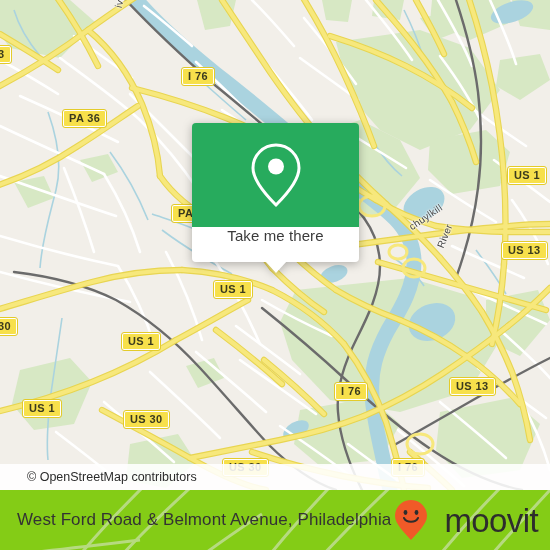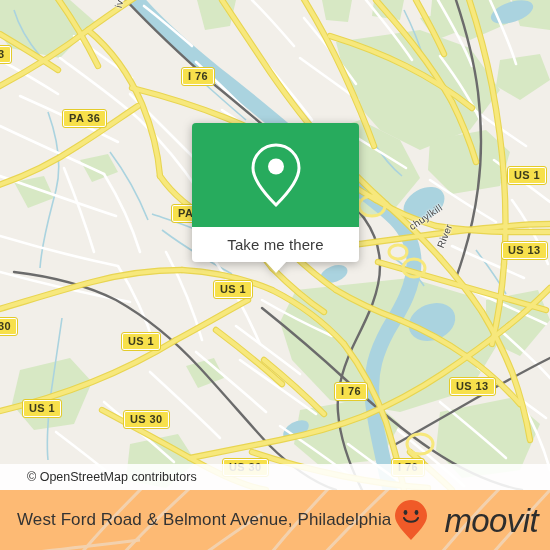--- a/index.html
+++ b/index.html
@@ -99,21 +99,20 @@
     height: 104px;
     display: flex;
     align-items: center;
     justify-content: center;
   }
   #callout-body {
     background: #ffffff;
     border-radius: 0 0 4px 4px;
     height: 35px;
     display: flex;
-    align-items: center;
     justify-content: center;
     position: relative;
   }
   #callout-label {
     color: #3b3b3b;
     font-family: "Liberation Sans", sans-serif;
     font-size: 15px;
     letter-spacing: 0.1px;
   }
   #callout-tail {
@@ -128,21 +127,21 @@
     border-top: 12px solid #ffffff;
   }
 
   
   #footer {
     position: absolute;
     left: 0;
     top: 490px;
     width: 550px;
     height: 60px;
-    background: #fdba74;
+    background: #84cc16;
     overflow: hidden;
   }
   #footer-watermark {
     position: absolute;
     left: 0;
     top: -30px;
     opacity: 0.5;
   }
   #footer-title {
     position: absolute;
@@ -157,21 +156,20 @@
     white-space: nowrap;
   }
   #brand {
     position: absolute;
     right: 12px;
     top: 0;
     height: 60px;
     display: flex;
     align-items: center;
     gap: 16px;
-    font-style: italic;
   }
   #brand-word {
     color: #2d2d2d;
     font-family: "Liberation Sans", sans-serif;
     font-size: 33px;
     font-weight: normal;
     letter-spacing: -0.6px;
     line-height: 33px;
   }
 </style>

